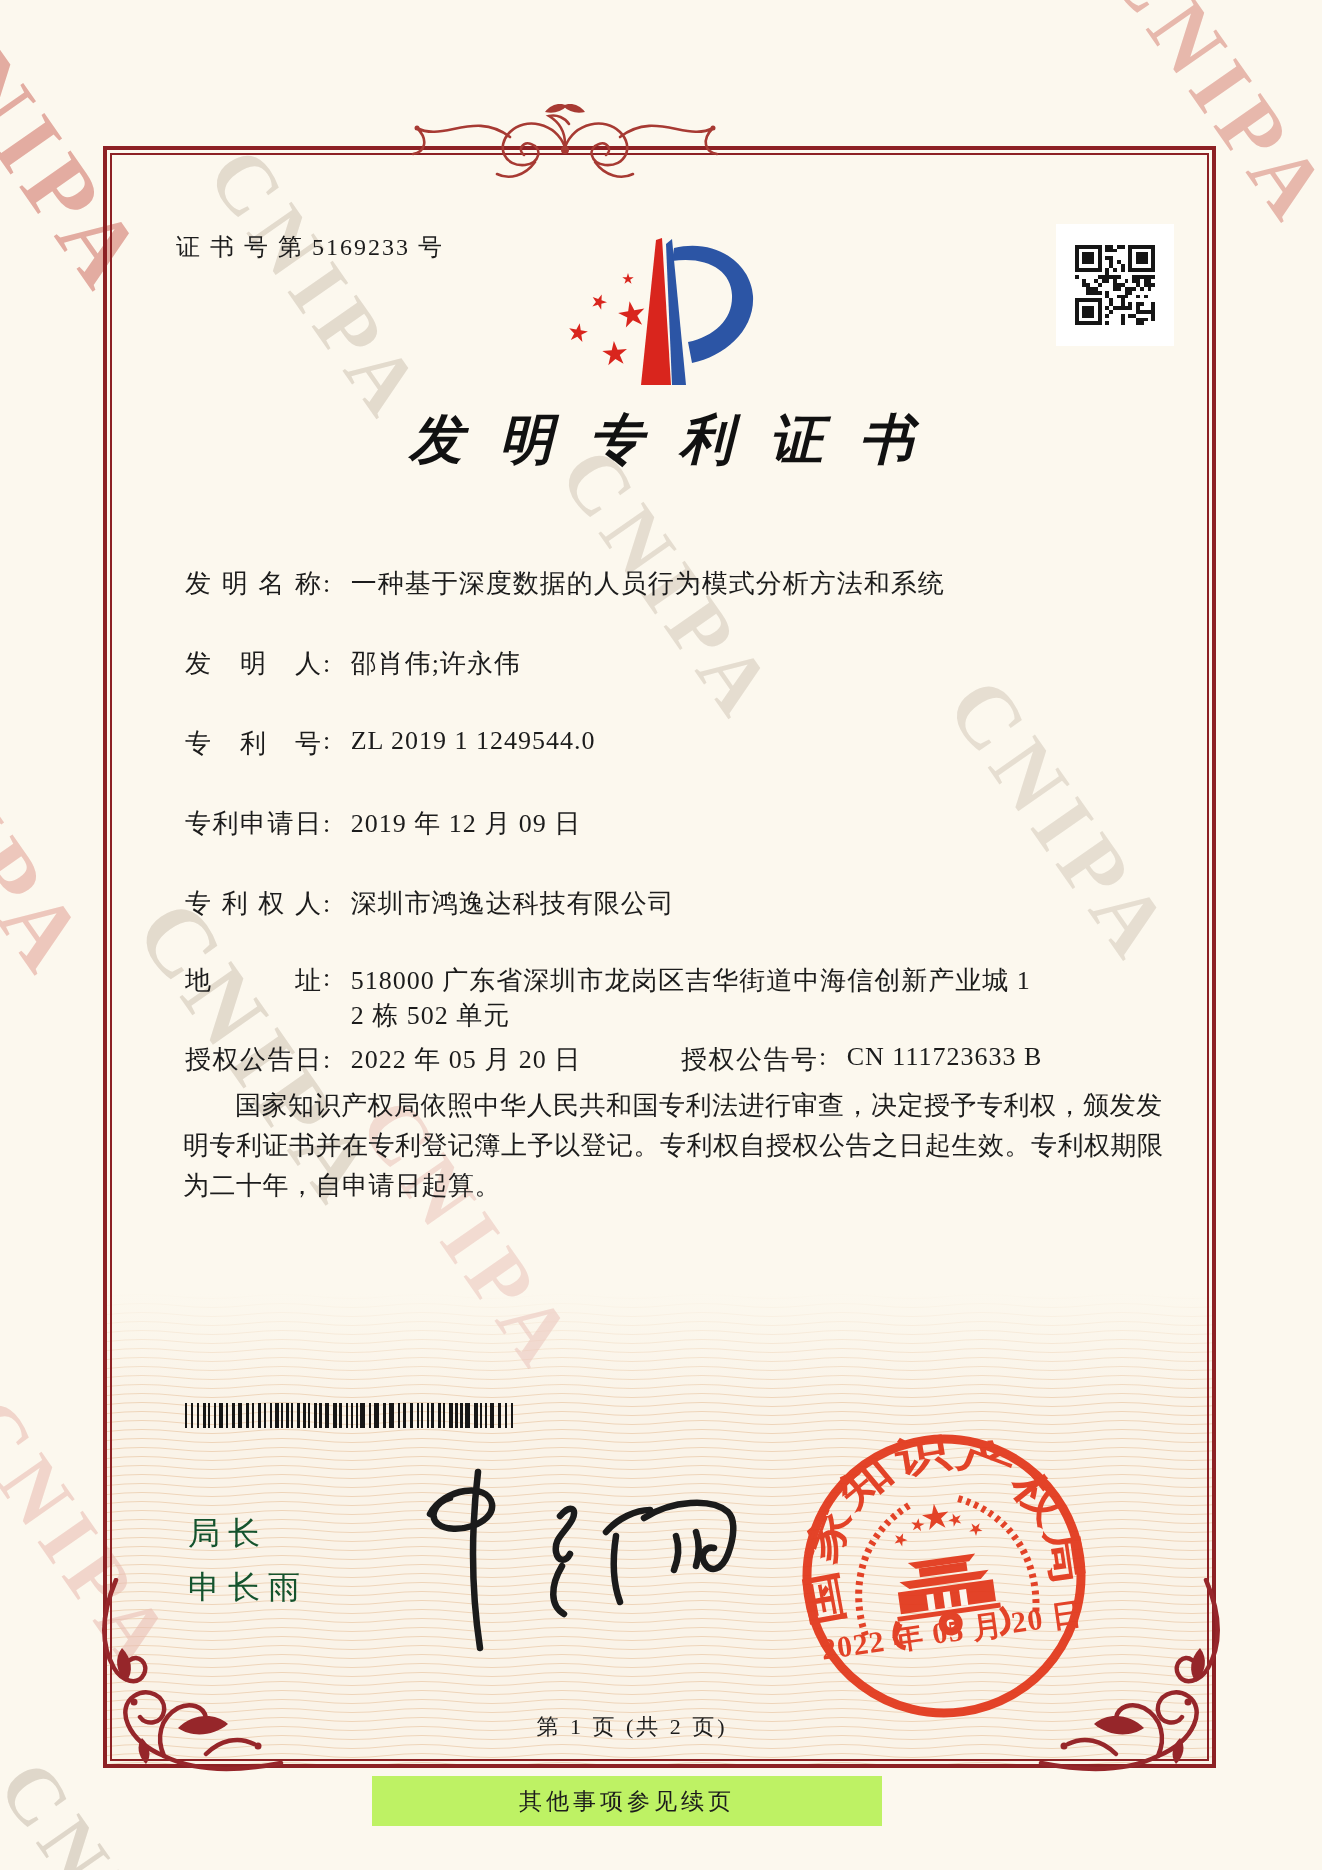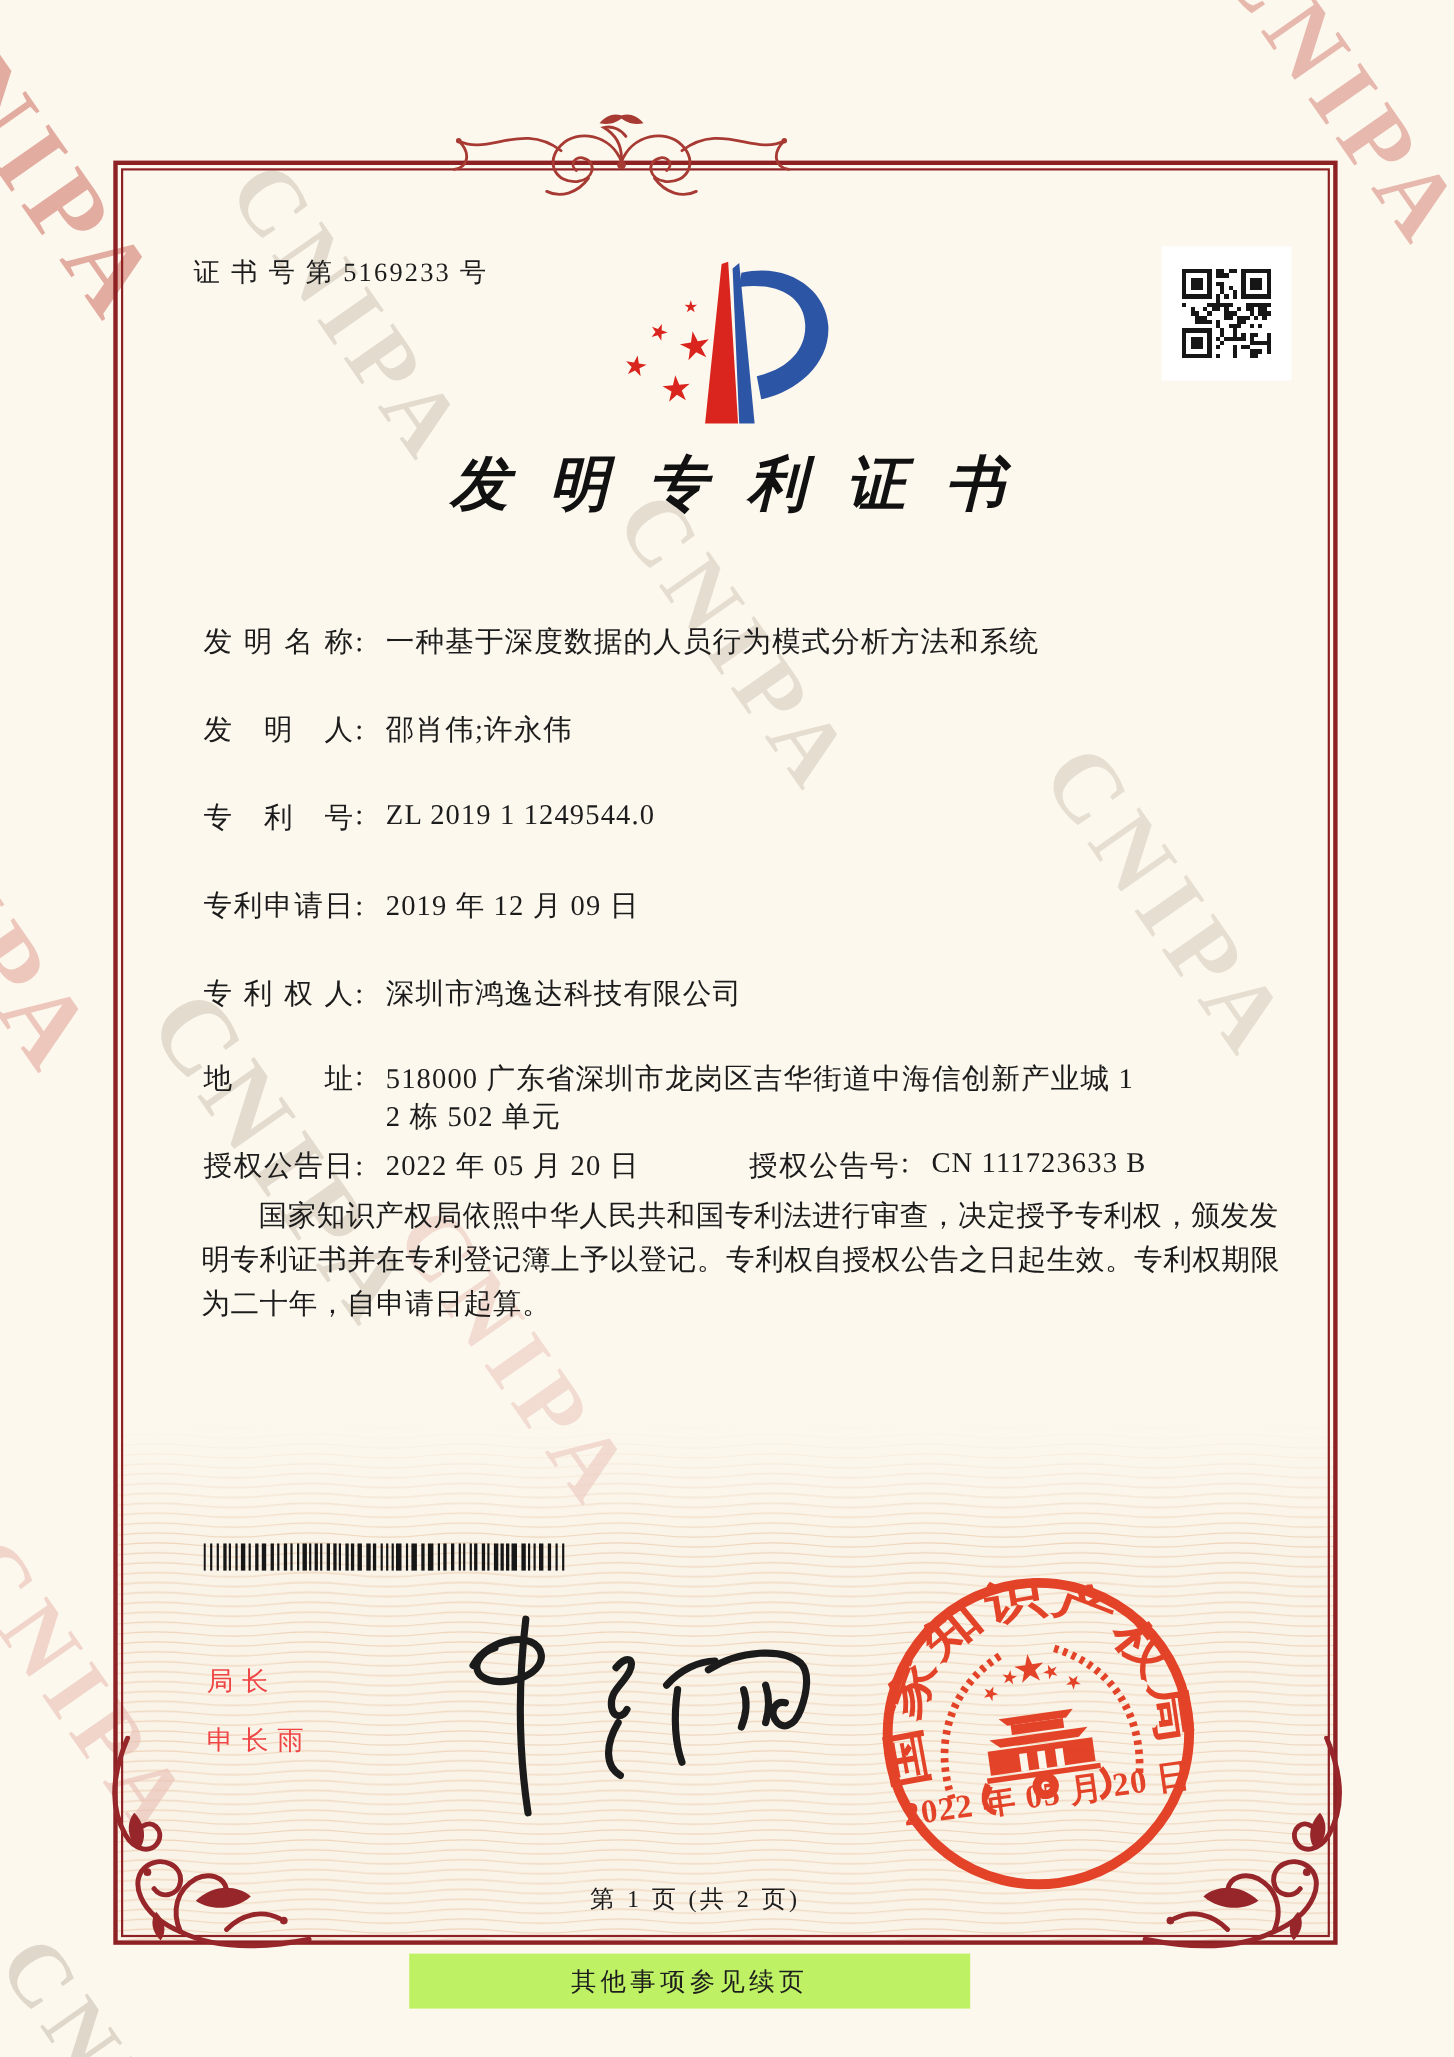--- a/index.html
+++ b/index.html
@@ -58,21 +58,21 @@
   #paras{
     left:183px; top:1086px; width:1002px; font-size:26px; line-height:40px;
     z-index:5; letter-spacing:0.5px;
   }
   #paras p{ margin:0 0 10px 0; text-indent:52px; }
   
   #barcode{ left:185px; top:1403px; z-index:5; }
   
   .official{
     position:absolute; left:188px; font-family:Liberation Sans, sans-serif;
-    font-size:24px; letter-spacing:8px; color:#ef4444; z-index:5;
+    font-size:32px; letter-spacing:8px; color:#14532d; z-index:5;
   }
   #signature{ left:392px; top:1462px; z-index:5; }
   
   #seal{ left:794px; top:1426px; z-index:6; opacity:0.95; }
   
   #page-info{
     left:105px; top:1712px; width:1054px; text-align:center; font-size:22px;
     letter-spacing:3px; z-index:5;
   }
   #note-strip{

